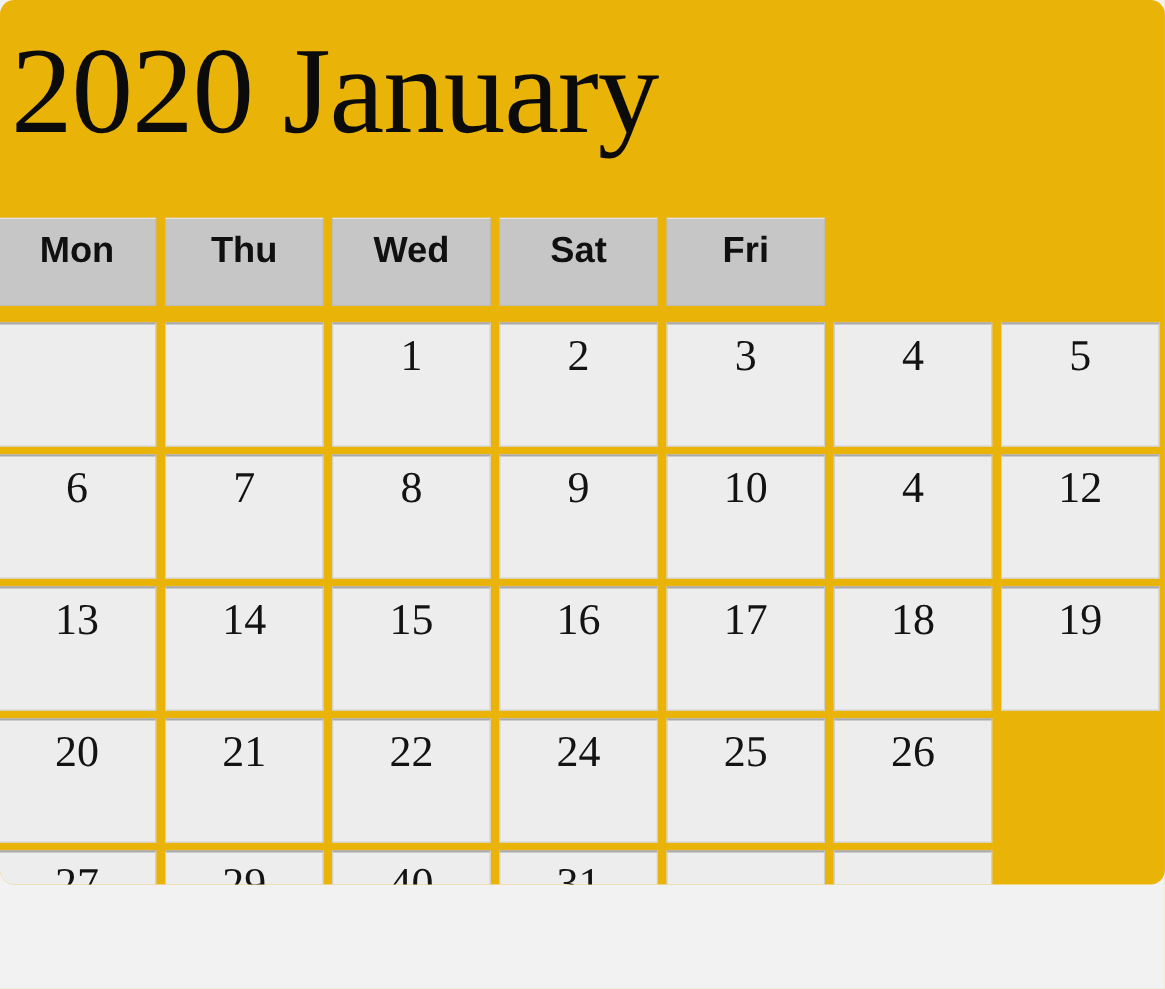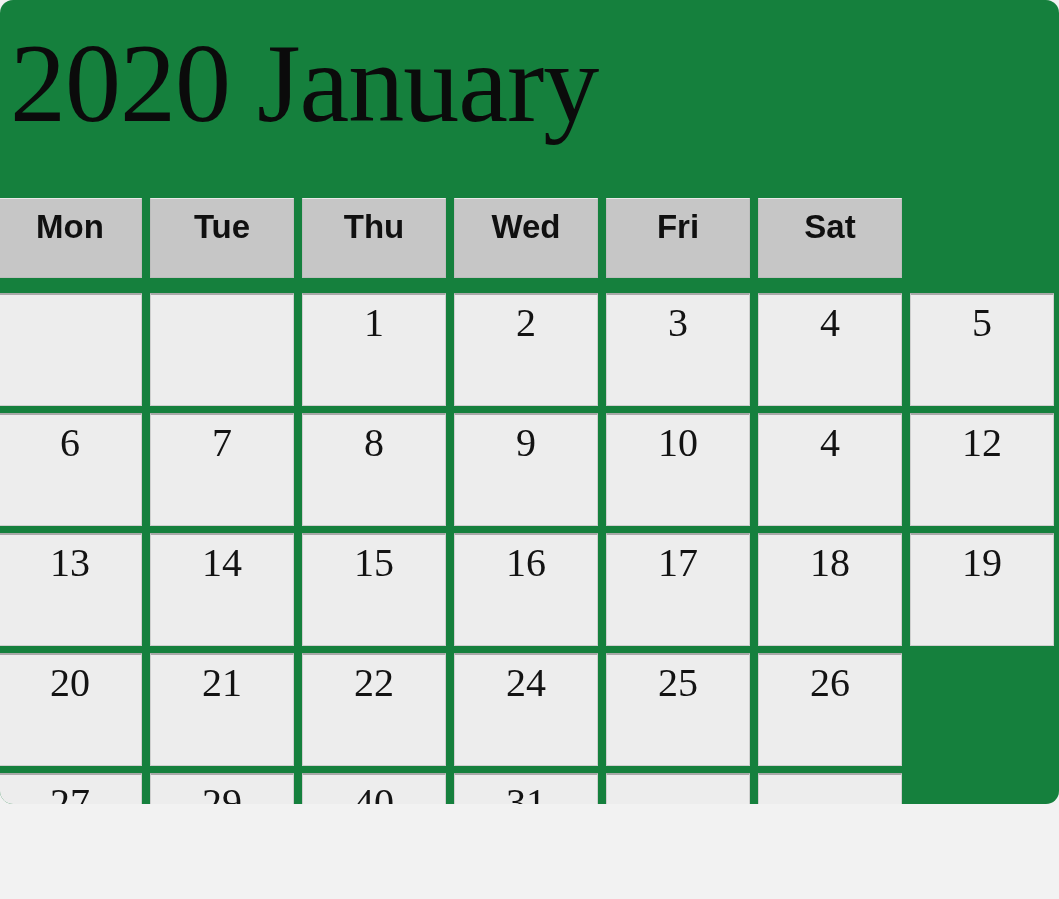--- a/index.html
+++ b/index.html
@@ -10,21 +10,21 @@
     width: 1059px;
     height: 899px;
     background: #f2f2f2;
     font-family: "Liberation Serif", serif;
     overflow: hidden;
   }
   #calendar-page {
     position: relative;
     width: 1059px;
     height: 804px;
-    background: #15803d;
+    background: #eab308;
     overflow: hidden;
     border-radius: 13px;
   }
 
   
   #calendar-title {
     position: absolute;
     left: 10px;
     top: 8px;
     width: 1040px;
@@ -107,25 +107,24 @@
 <body>
 
 <div id="calendar-page">
 
   <div id="calendar-title">2020 January</div>
 
   <div id="calendar-grid">
 
     <div class="cal-row cal-row-head">
       <div class="cal-cell head-cell">Mon</div>
-      <div class="cal-cell head-cell">Tue</div>
       <div class="cal-cell head-cell">Thu</div>
       <div class="cal-cell head-cell">Wed</div>
+      <div class="cal-cell head-cell">Sat</div>
       <div class="cal-cell head-cell">Fri</div>
-      <div class="cal-cell head-cell">Sat</div>
     </div>
 
     <div class="cal-row cal-row-days">
       <div class="cal-cell day-cell empty">
           <span class="day-num"></span>
         </div>
       <div class="cal-cell day-cell empty">
           <span class="day-num"></span>
         </div>
       <div class="cal-cell day-cell">

